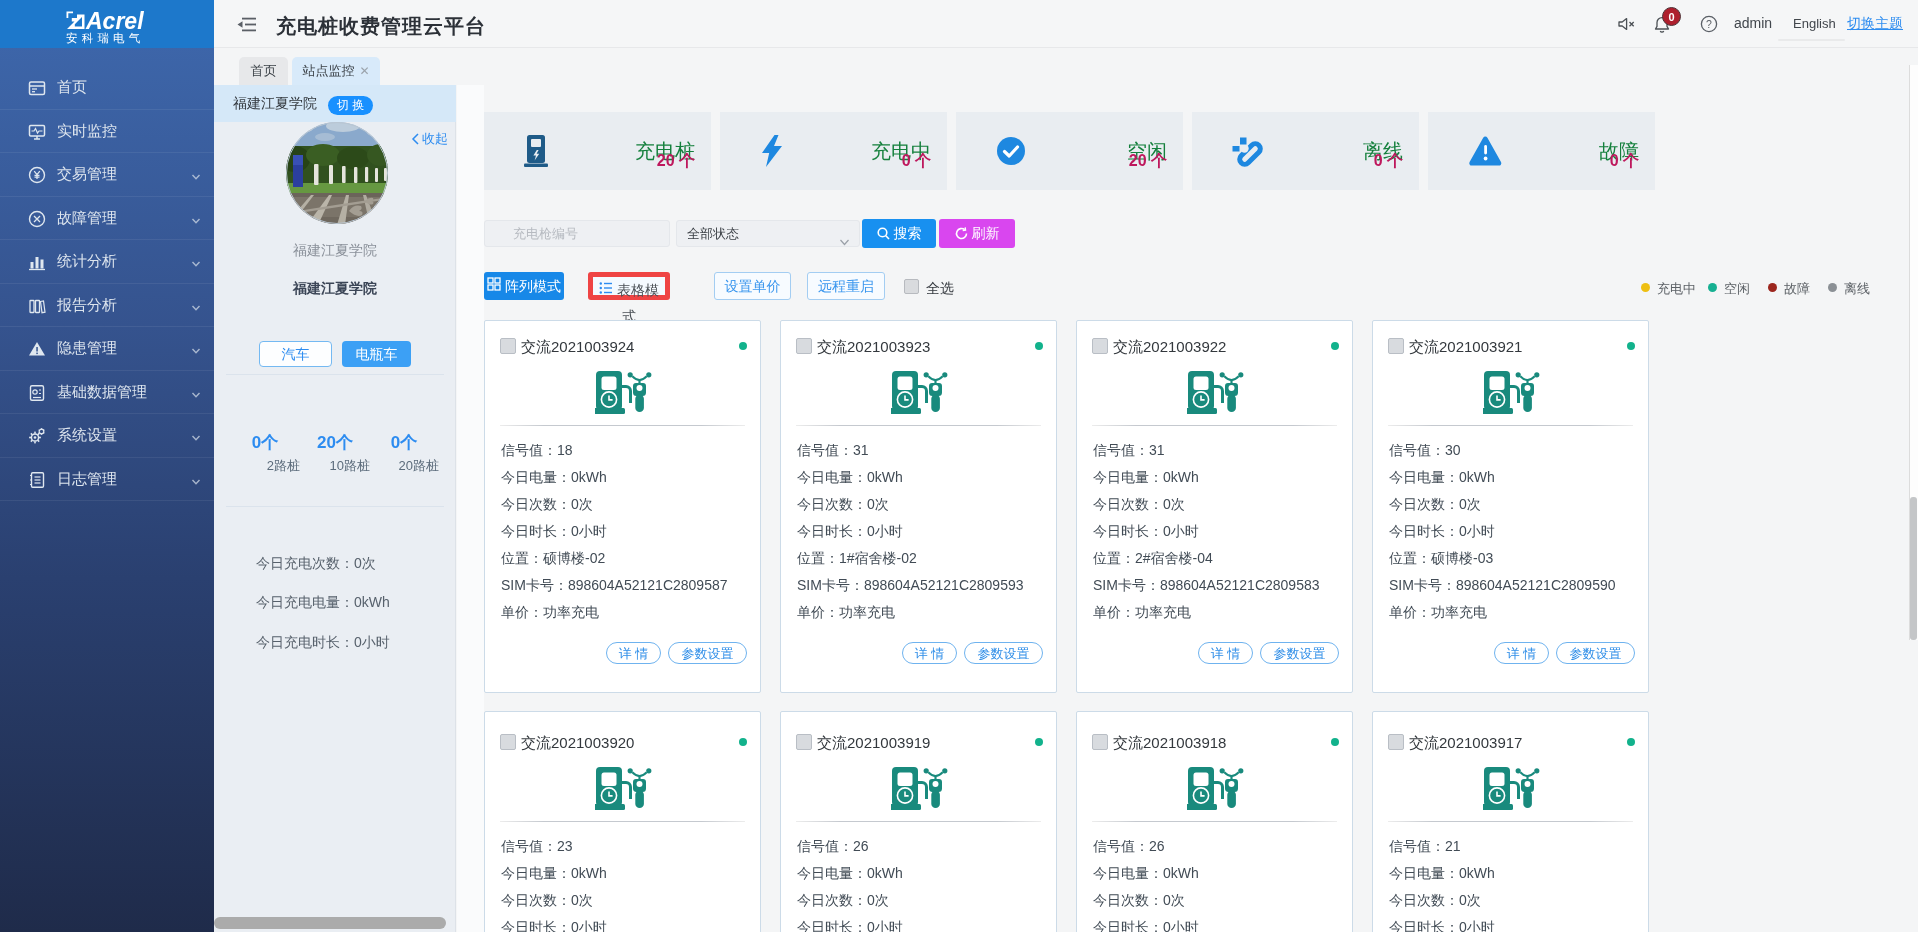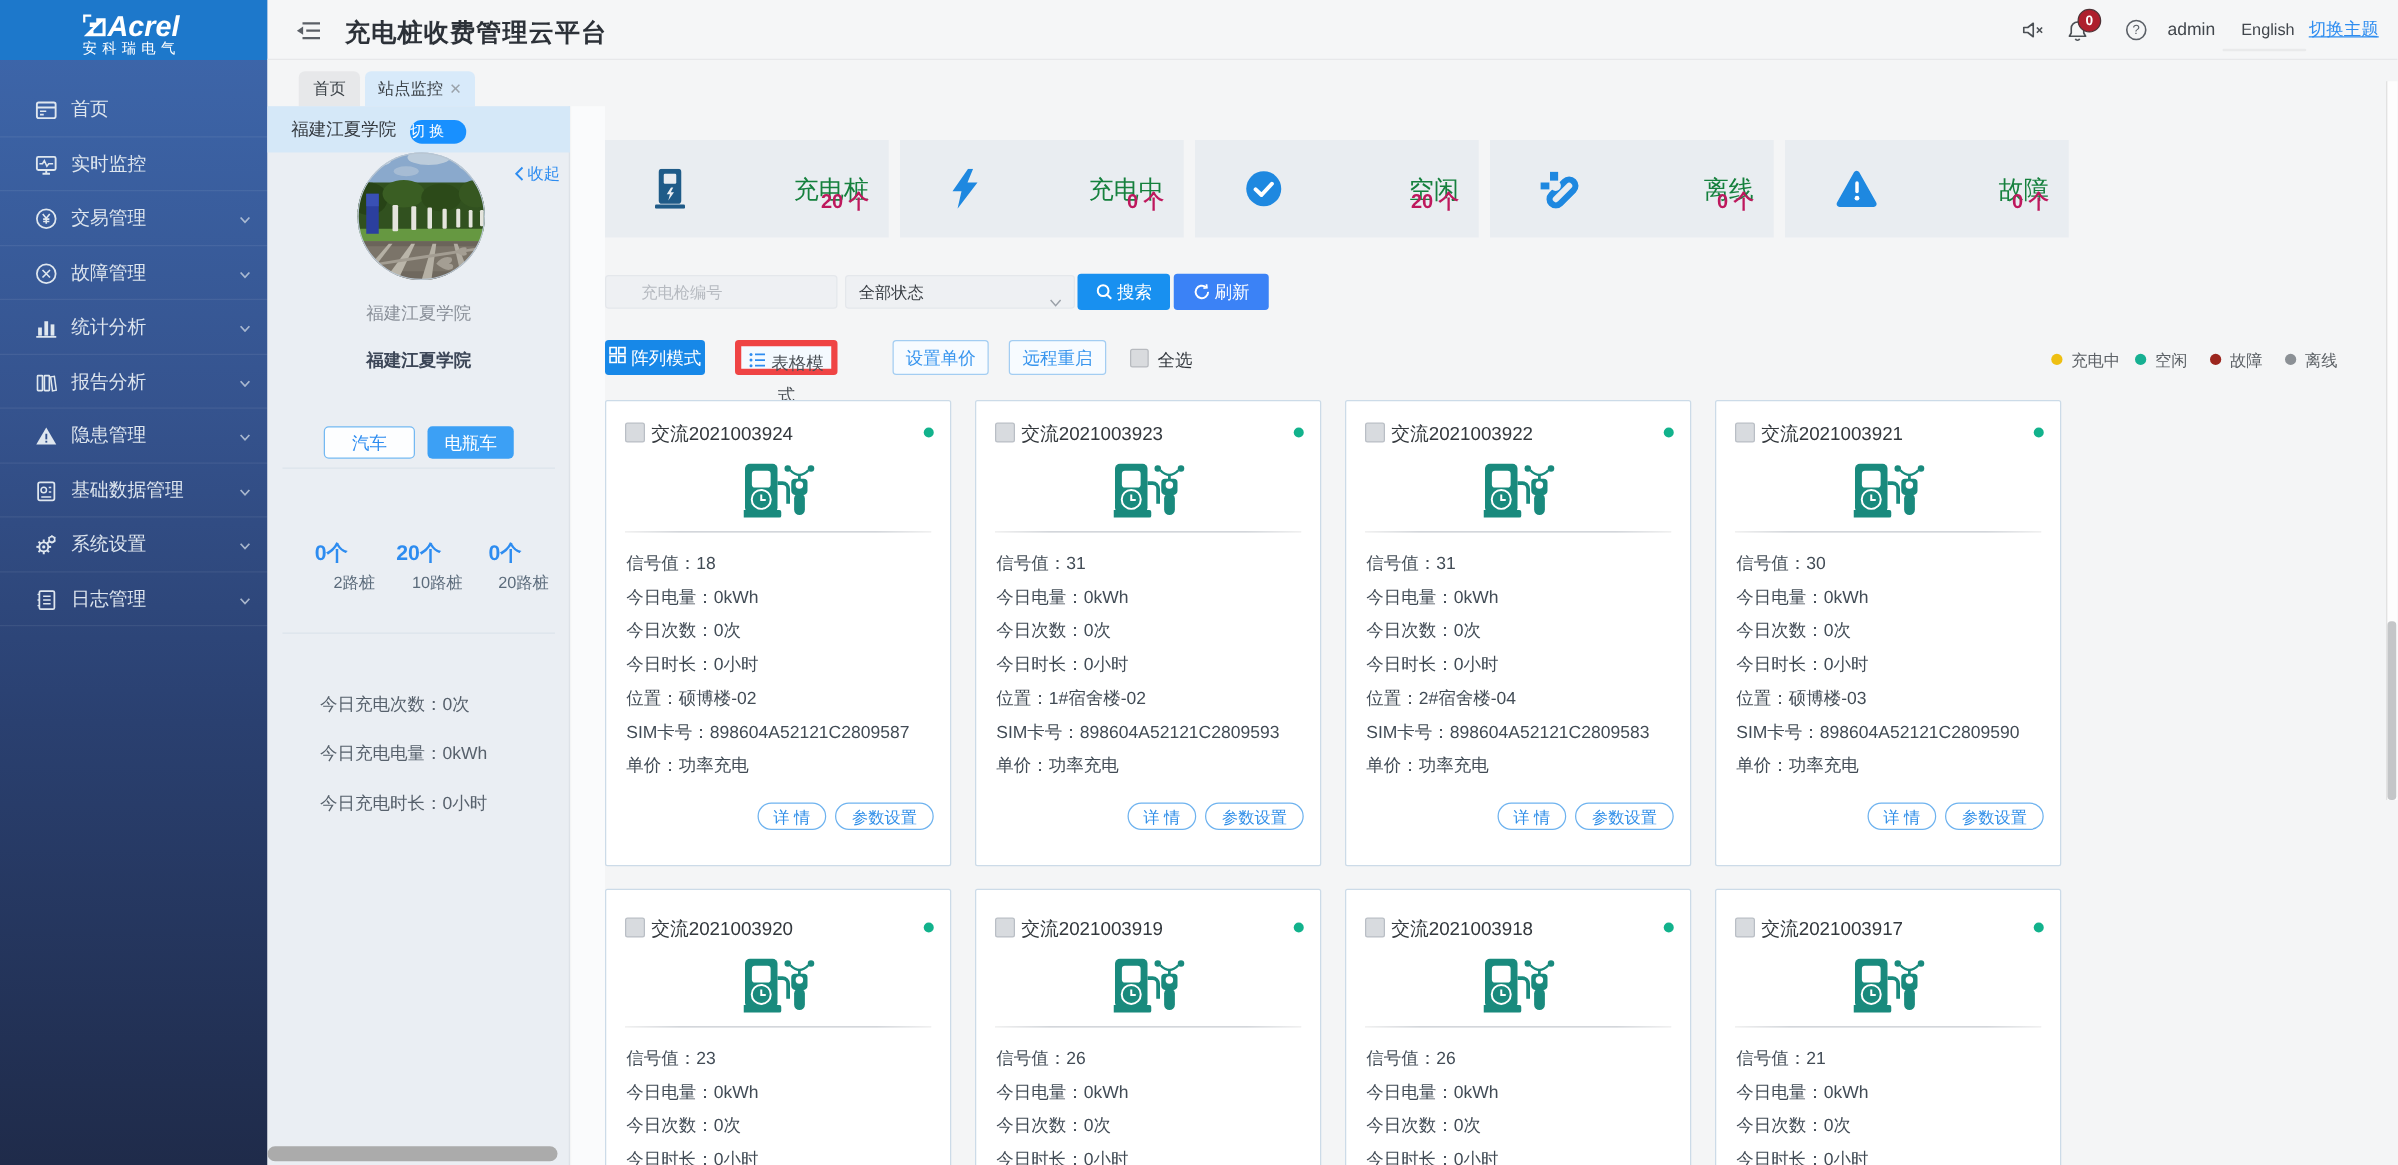--- a/index.html
+++ b/index.html
@@ -21,21 +21,21 @@
 
 #tabstrip{left:214px;top:48px;width:1704px;height:37px;background:#f4f5f6}
 .tab{position:absolute;top:9px;height:28px;border-radius:5px 5px 0 0;font-size:13px;color:#3c4248;text-align:center;line-height:28px}
 #tab1{left:25px;width:49px;background:#e7e8ea}
 #tab2{left:78px;width:88px;background:#d8eafa}
 #tab2 .x{color:#9aa2aa;margin-left:5px;font-size:12px}
 
 #lpanel{left:214px;top:85px;width:242px;height:847px;background:#eaeef3;border-right:1px solid #dde2e8}
 #lp-blue{left:0;top:0;width:242px;height:37px;background:#d5e8f8}
 #lp-name0{left:19px;top:10px;font-size:14px;color:#33383e}
-#lp-pill{left:114px;top:11px;width:45px;height:19px;background:#1890ff;border-radius:10px;color:#fff;font-size:12px;line-height:19px}
+#lp-pill{left:114px;top:11px;width:45px;height:19px;background:#1890ff;border-radius:10px;color:#fff;font-size:12px;text-align:center;line-height:19px}
 #lp-fold{left:197px;top:45px;font-size:13px;color:#2d8cf0}
 #lp-photo{left:71px;top:36px;width:104px;height:104px}
 #lp-gname{left:0;top:157px;width:242px;text-align:center;font-size:14px;color:#8a9099}
 #lp-bname{left:0;top:195px;width:242px;text-align:center;font-size:14px;font-weight:bold;color:#3c4657}
 .lp-btn{position:absolute;top:256px;height:26px;border-radius:4px;font-size:14px;text-align:center;line-height:24px}
 #lp-car{left:45px;width:73px;background:#fdfeff;border:1px solid #74b9f2;color:#2d8cf0}
 #lp-bike{left:128px;width:69px;background:#3ca0f5;color:#fff;line-height:26px;border:none}
 .lp-sep{position:absolute;left:12px;width:218px;height:1px;background:#dbe3ec}
 .lp-num{position:absolute;top:346px;font-size:17px;font-weight:bold;color:#2d8cf0;width:70px;text-align:center}
 .lp-lab{position:absolute;top:372px;font-size:13px;color:#5b6b7b;width:70px;text-align:right}
@@ -46,21 +46,21 @@
 .scard{position:absolute;top:112px;width:227px;height:78px;background:#e9edf1}
 .scard .lab{position:absolute;right:16px;top:26px;font-size:20px;color:#15803d}
 .scard .cnt{position:absolute;right:16px;top:39px;font-size:16px;font-weight:bold;color:#be185d}
 .scard svg{position:absolute;left:40px;top:50%;transform:translateY(-50%)}
 
 #s-input{left:484px;top:220px;width:186px;height:27px;background:#eef0f3;border:1px solid #e4e7eb;border-radius:3px;font-size:13px;color:#b6bac0;line-height:25px;padding-left:28px}
 #s-select{left:676px;top:220px;width:184px;height:27px;background:#eef0f3;border:1px solid #e4e7eb;border-radius:3px;font-size:13px;color:#3a3f45;line-height:25px;padding-left:10px}
 #s-select .arr{position:absolute;right:10px;top:9px;width:9px;height:9px}
 .sbtn{position:absolute;top:219px;height:29px;border-radius:3px;color:#fff;font-size:14px;text-align:center;line-height:29px}
 #s-search{left:862px;width:74px;background:#1890f0}
-#s-refresh{left:939px;width:76px;background:#3b82f6}
+#s-refresh{left:939px;width:76px;background:#d946ef}
 .sbtn svg{vertical-align:-2px;margin-right:4px}
 
 .mbtn{position:absolute;top:272px;height:28px;border-radius:3px;font-size:14px;text-align:center;line-height:26px}
 #m-grid{left:484px;width:80px;background:#1788e8;color:#fff;line-height:28px}
 #m-table{left:588px;width:82px;background:#f4faff;border:5px solid #ef4444;color:#4a5056}
 #m-price{left:714px;width:77px;background:#f7fbff;border:1px solid #a3cdf2;color:#3a96ee}
 #m-reboot{left:807px;width:78px;background:#f7fbff;border:1px solid #a3cdf2;color:#3a96ee}
 #m-check{left:904px;top:279px;width:15px;height:15px;background:#d9dbde;border:1px solid #b7babf;border-radius:2px}
 #m-checklab{left:926px;top:280px;font-size:14px;color:#33383e}
 .ldot{position:absolute;top:283px;width:9px;height:9px;border-radius:50%}

